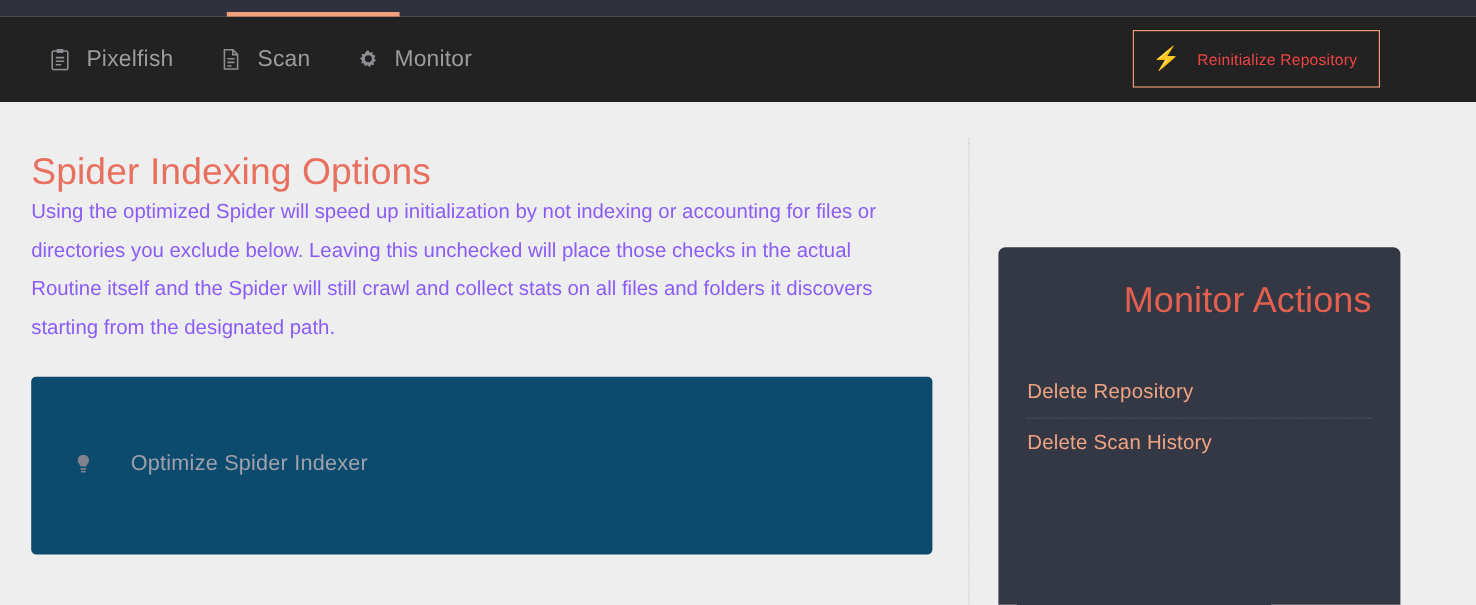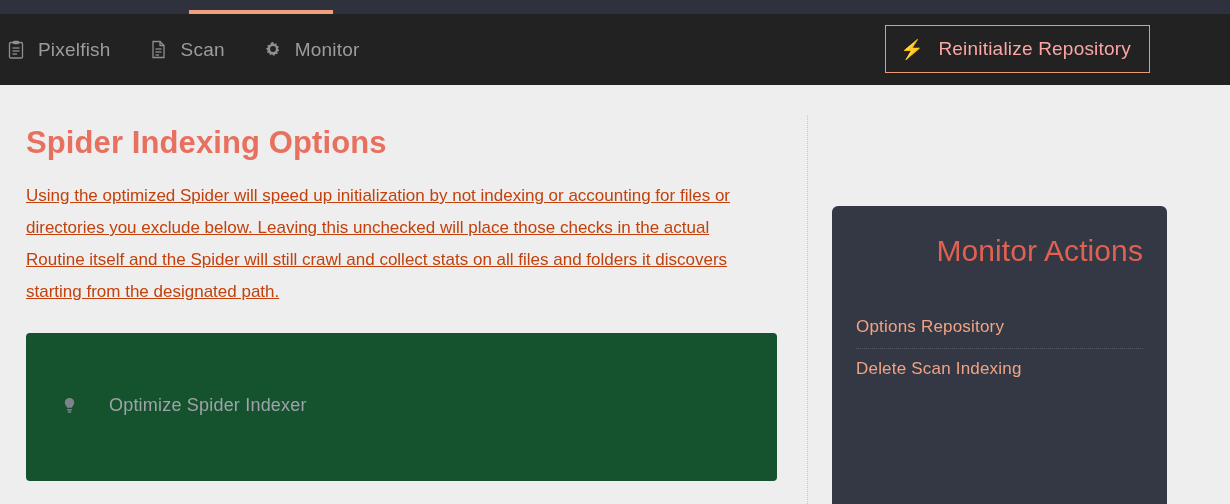--- a/index.html
+++ b/index.html
@@ -25,21 +25,21 @@
     background: #f0a07a;
   }
 
   
   .navbar {
     position: relative;
     height: 71px;
     background: #222222;
     display: flex;
     align-items: center;
-    padding-left: 6px;
+    padding-left: 40px;
   }
   .nav-items { display: flex; align-items: center; }
   .nav-item {
     display: flex;
     align-items: center;
     margin-right: 38px;
     cursor: pointer;
   }
   .nav-icon {
     width: 20px; height: 22px;
@@ -70,22 +70,22 @@
     cursor: pointer;
   }
   .bolt-icon {
     color: #ef9a74;
     font-size: 19px;
     line-height: 1;
     margin-right: 14px;
     display: inline-block;
   }
   .reinit-label {
-    font-size: 19px;
-    color: #fca5a5;
+    font-size: 13px;
+    color: #ef4444;
     letter-spacing: .2px;
     white-space: nowrap;
   }
 
   
   .page {
     position: relative;
     height: 419px;
     padding: 0;
   }
@@ -93,40 +93,38 @@
   .main-col {
     position: absolute;
     left: 26px;
     top: 0;
     width: 750px;
   }
 
   .page-title {
     margin-top: 40px;
     font-size: 31px;
-    font-weight: 700;
+    font-weight: 400;
     color: #e8705f;
     letter-spacing: .1px;
   }
 
   .intro {
-    margin-top: 19px;
     font-size: 17px;
     line-height: 32px;
-    color: #c2410c;
+    color: #8b5cf6;
     width: 730px;
-    text-decoration: underline;
   }
 
   
   .option-card {
     margin-top: 25px;
     width: 751px;
     height: 148px;
-    background: #14532d;
+    background: #0c4a6e;
     border-radius: 4px;
     position: relative;
   }
   .option-row {
     position: absolute;
     left: 35px;
     top: 62px;
     display: flex;
     align-items: center;
     cursor: pointer;
@@ -258,18 +256,18 @@
       </div>
     </div>
 
   </div>
 
   <div class="v-divider"></div>
 
   <div class="sidebar">
     <h2 class="sidebar-title">Monitor Actions</h2>
     <div class="action-list">
-      <a class="action-item">Options Repository</a>
-      <a class="action-item">Delete Scan Indexing</a>
+      <a class="action-item">Delete Repository</a>
+      <a class="action-item">Delete Scan History</a>
     </div>
   </div>
 
 </div>
 
 </body></html>

